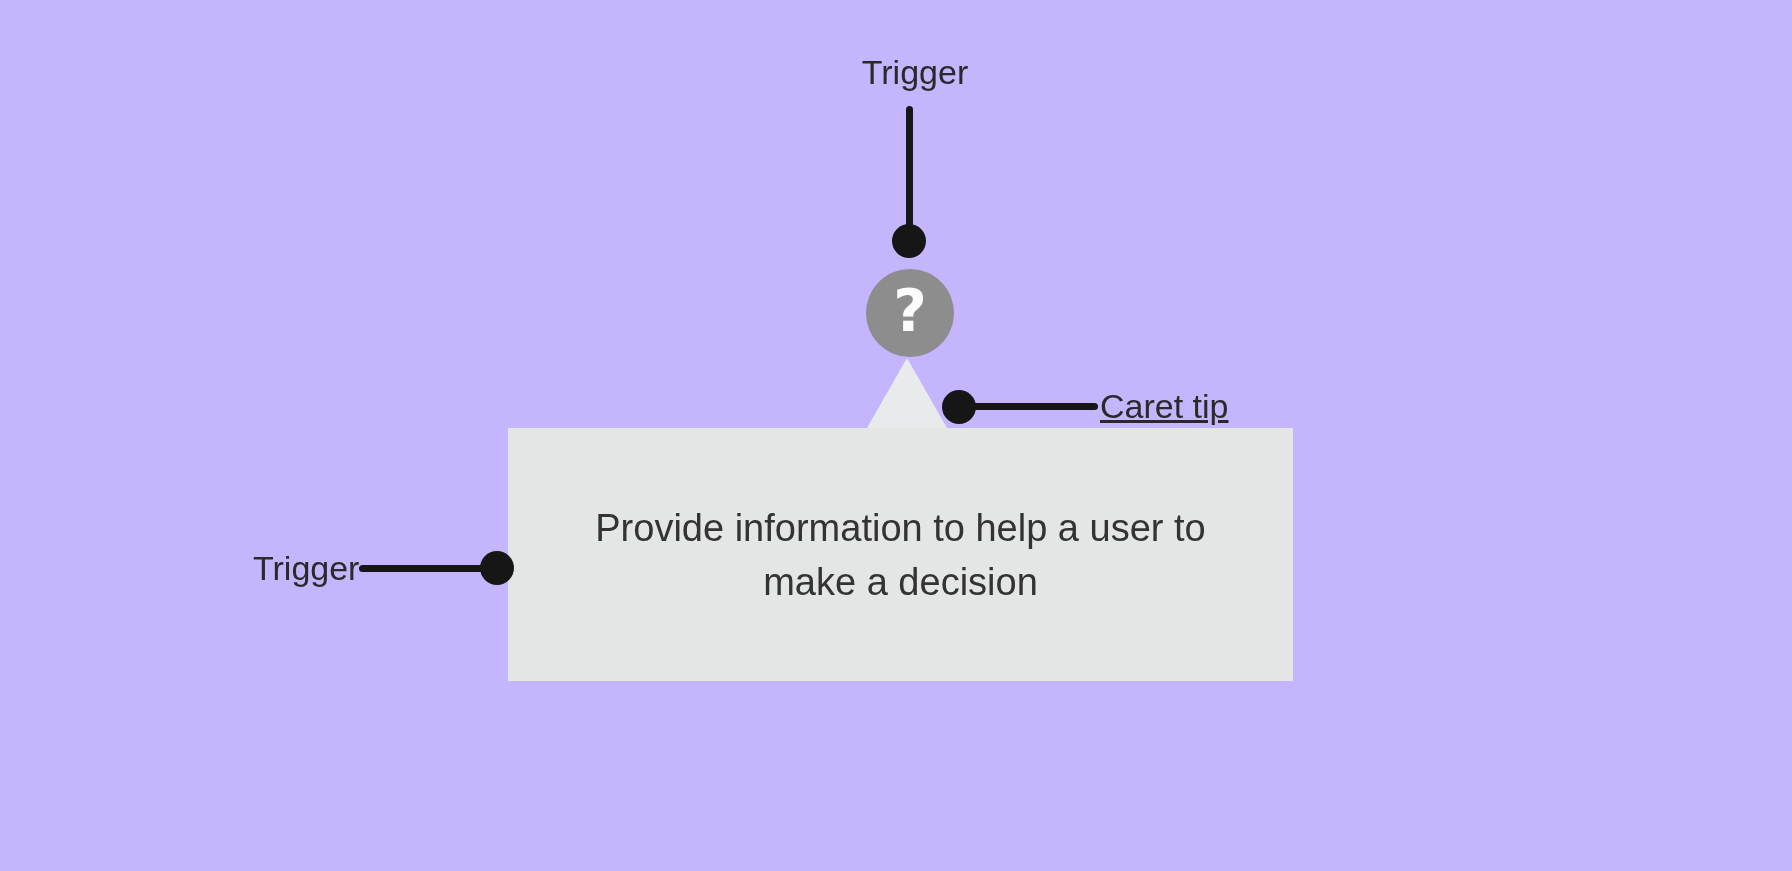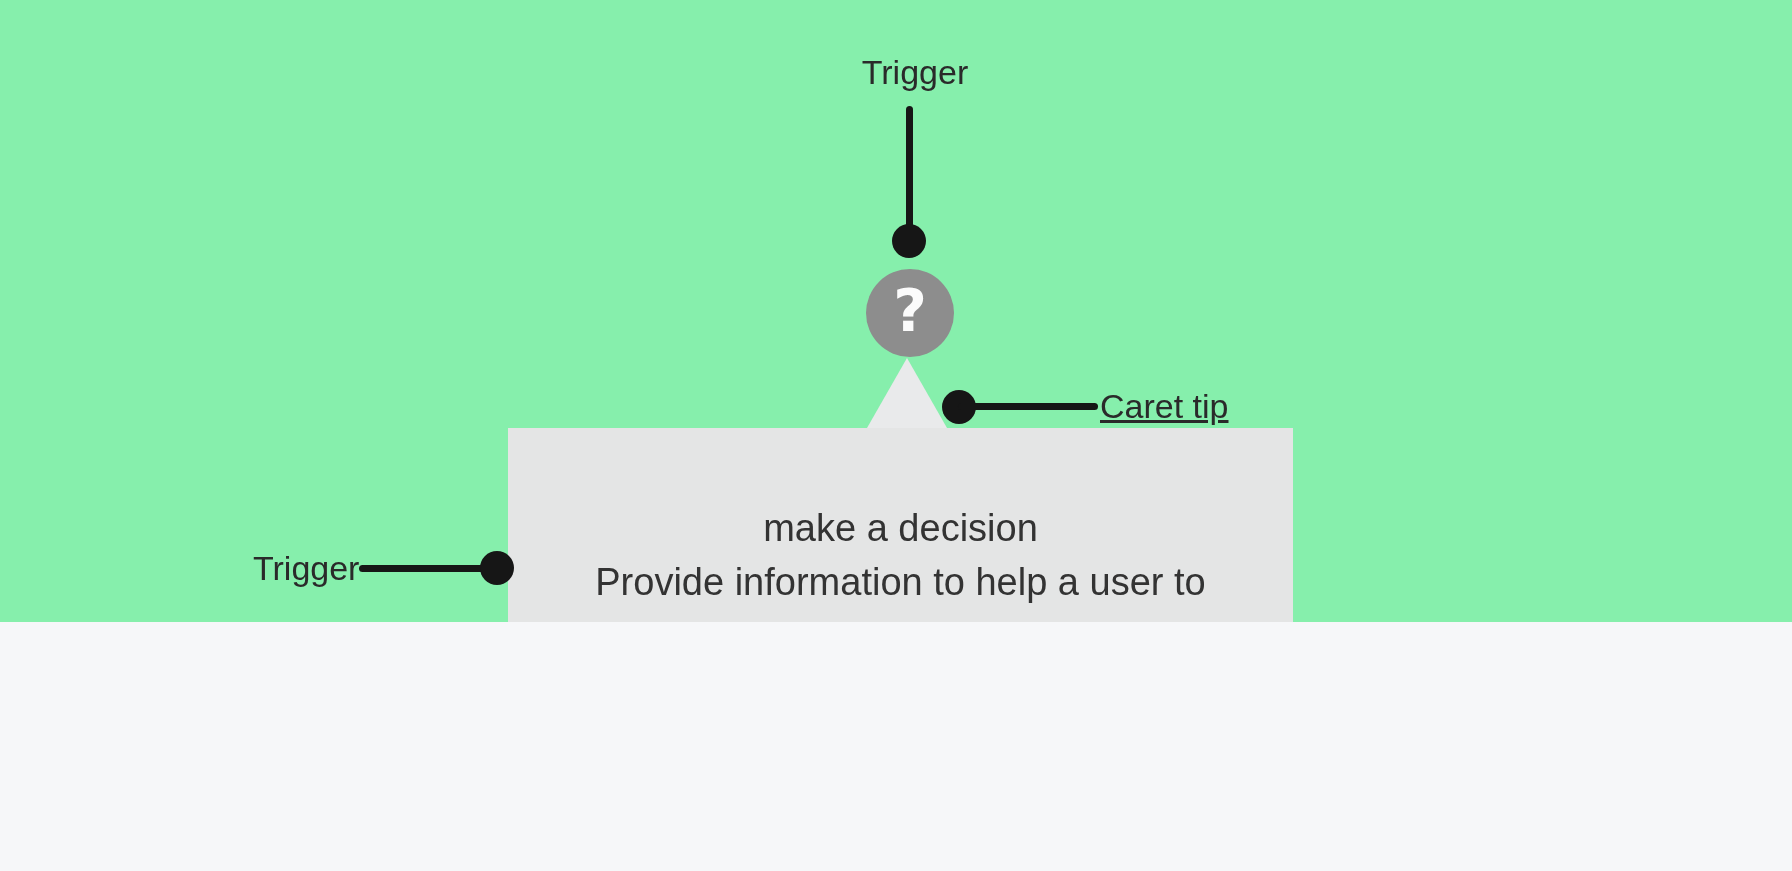--- a/index.html
+++ b/index.html
@@ -4,22 +4,22 @@
 <style>
   html, body {
     margin: 0;
     padding: 0;
     background: #f6f7f9;
     font-family: "Liberation Sans", "DejaVu Sans", sans-serif;
   }
   .stage {
     position: relative;
     width: 1792px;
-    height: 622px;
-    background: #86efac;
+    height: 871px;
+    background: #c4b5fd;
     overflow: hidden;
   }
 
   
   .anno-label {
     position: absolute;
     font-size: 34px;
     line-height: 34px;
     color: #2a2a2a;
     white-space: nowrap;
@@ -142,21 +142,21 @@
   <div class="help-icon">
     <span class="glyph">?</span>
   </div>
 
   <div class="caret"></div>
   <div class="anno-dot dot-caret-tip"></div>
   <div class="anno-line line-caret-tip"></div>
   <div class="anno-label label-caret-tip">Caret tip</div>
 
   <div class="tooltip-box">
+    <div class="tip-line">Provide information to help a user to</div>
     <div class="tip-line">make a decision</div>
-    <div class="tip-line">Provide information to help a user to</div>
   </div>
 
   <div class="anno-label label-tooltip">Trigger</div>
   <div class="anno-line line-tooltip"></div>
   <div class="anno-dot dot-tooltip"></div>
 
 </div>
 
 </body></html>

